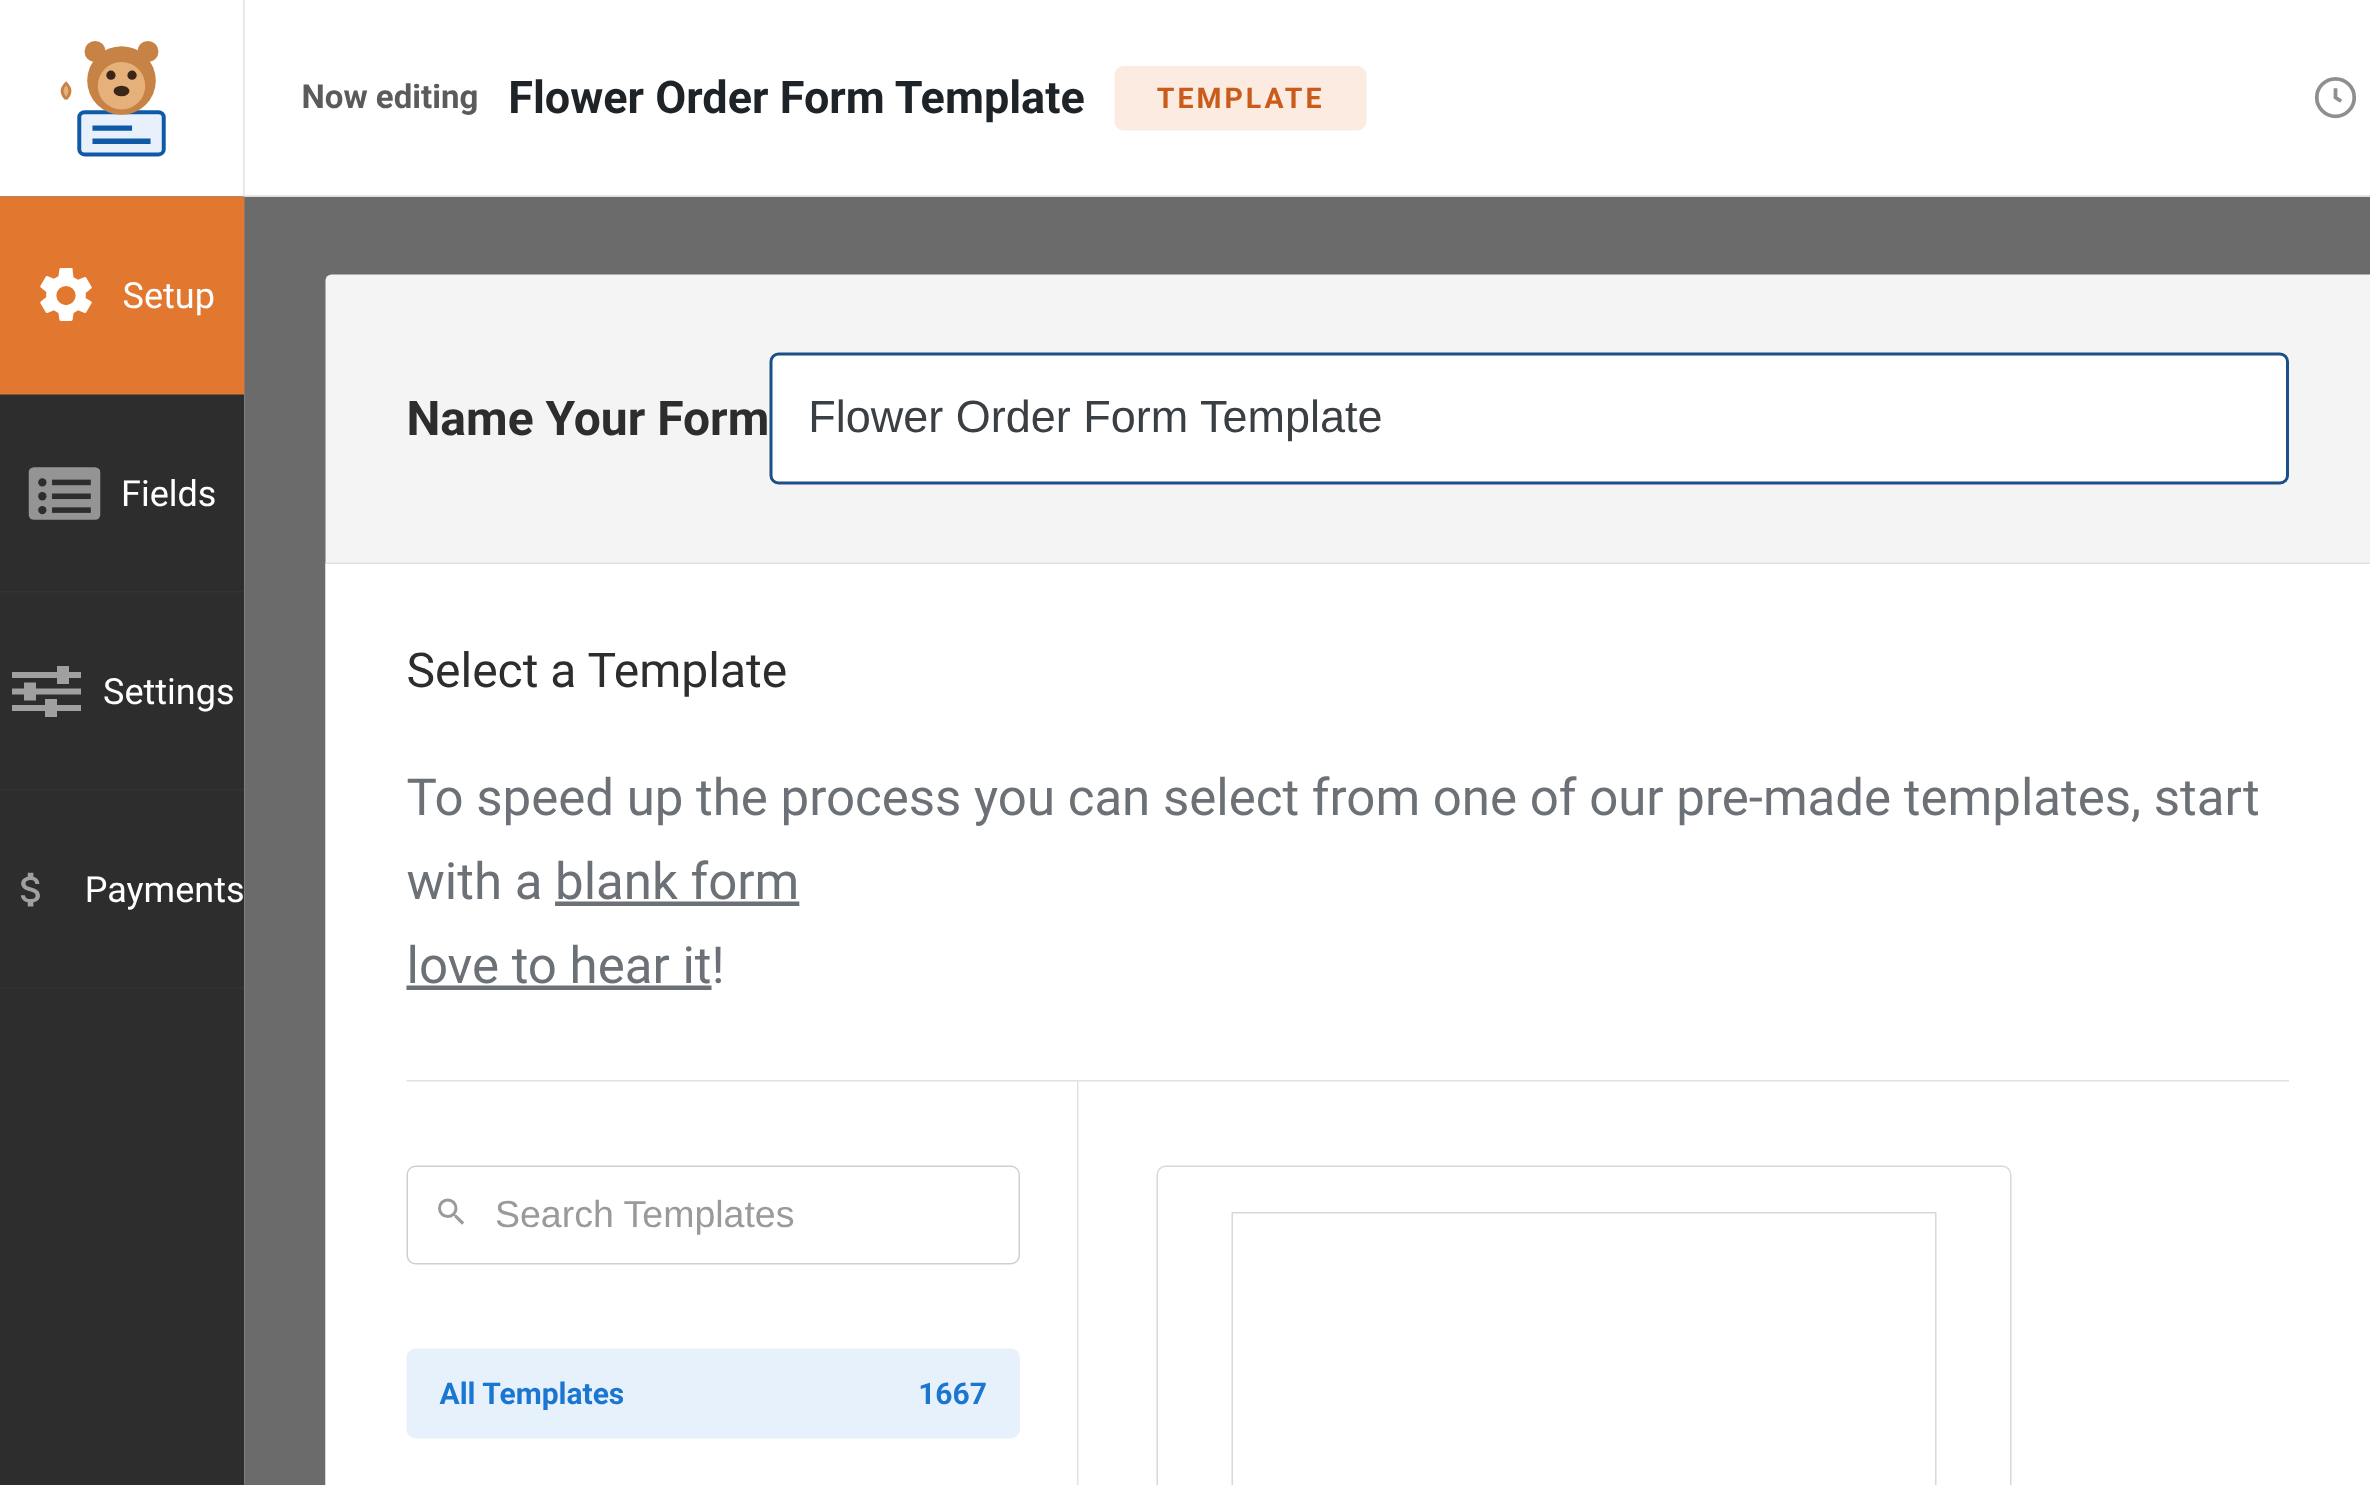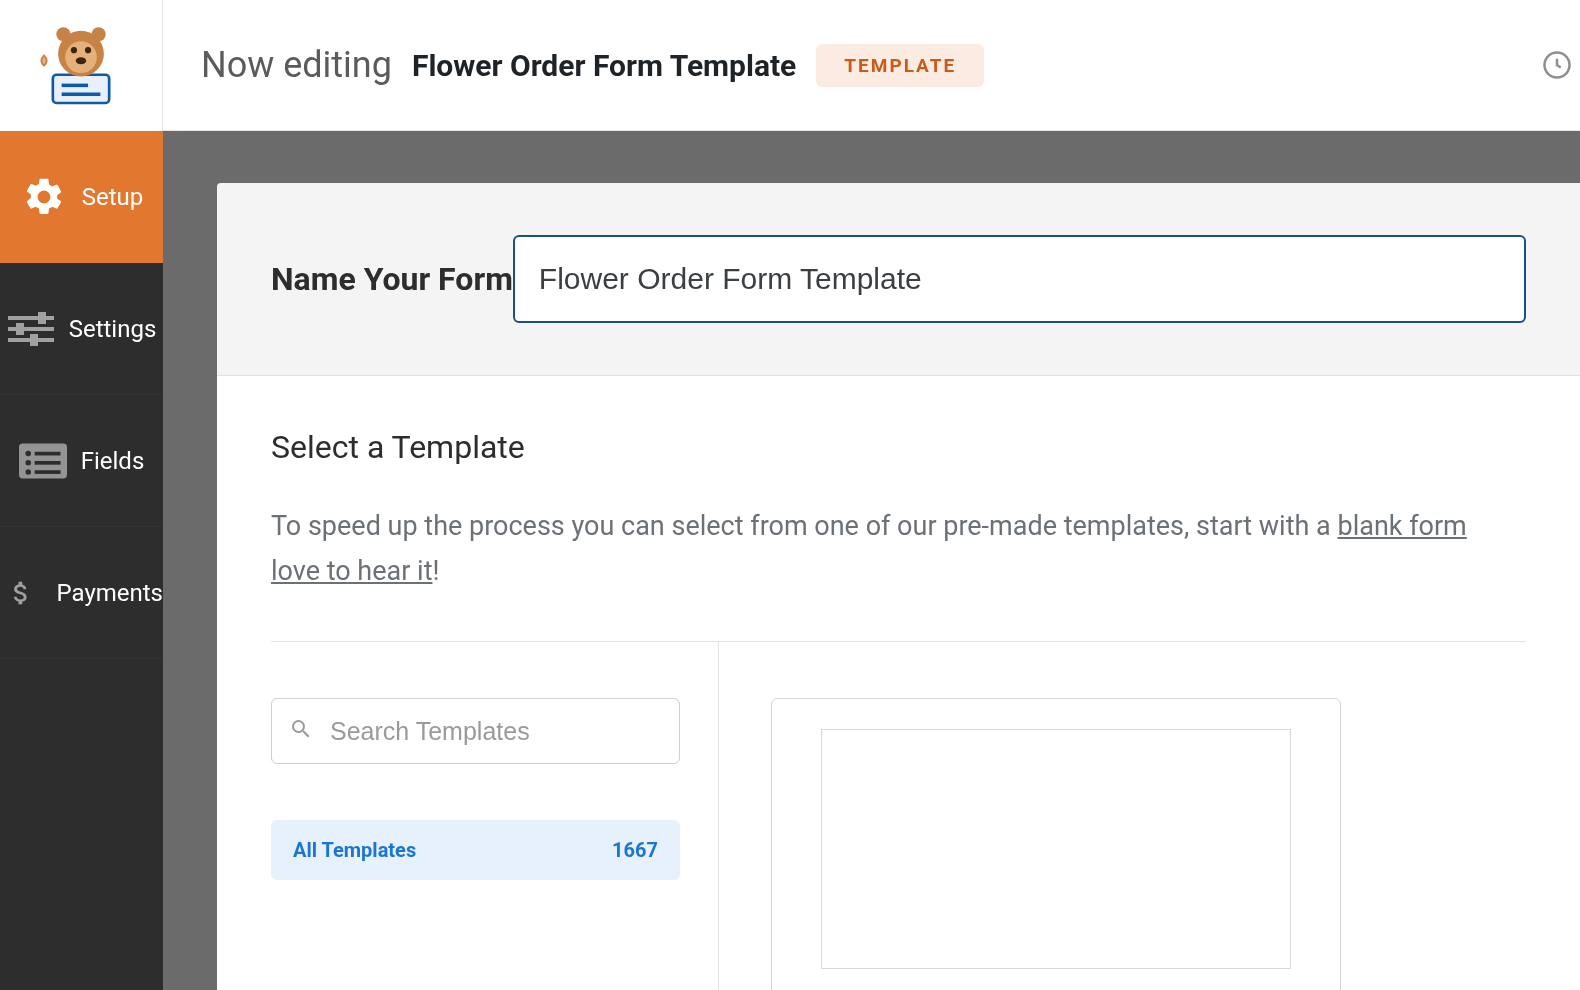--- a/index.html
+++ b/index.html
@@ -60,21 +60,21 @@
   .topbar {
     height: 131px;
     background: #fff;
     border-bottom: 1px solid #e6e6e6;
     display: flex;
     align-items: center;
     padding-left: 38px;
     gap: 20px;
     position: relative;
   }
-  .editing-label { font-size: 36px; color: #5b5b5b; font-weight: 400; }
+  .editing-label { font-size: 22px; color: #5b5b5b; font-weight: 700; }
   .form-title { font-size: 30px; color: #1e2328; font-weight: 700; }
   .template-badge {
     background: #fcebe0;
     color: #c95b1b;
     font-weight: 700;
     font-size: 19px;
     letter-spacing: 2px;
     padding: 10px 28px;
     border-radius: 6px;
     text-transform: uppercase;
@@ -129,21 +129,21 @@
     padding: 52px 54px 0 54px;
     flex: 1;
   }
   .tpl-heading {
     font-size: 32px;
     font-weight: 400;
     color: #2d2d2d;
     margin-bottom: 38px;
   }
   .tpl-desc {
-    font-size: 27px;
+    font-size: 34px;
     color: #6b7177;
     line-height: 1.65;
     margin-bottom: 48px;
   }
   .tpl-desc a { color: #6b7177; text-decoration: underline; }
 
   .tpl-cols {
     display: flex;
     border-top: 1px solid #e2e2e2;
     height: 380px;
@@ -234,45 +234,45 @@
       <span class="nav-icon">
         <svg width="44" height="44" viewBox="0 0 24 24" fill="currentColor">
             <path d="M19.14,12.94a7.07,7.07,0,0,0,.05-.94,7.07,7.07,0,0,0-.05-.94l2.03-1.58a.5.5,0,0,0,.12-.64l-1.92-3.32a.5.5,0,0,0-.6-.22l-2.39.96a7.22,7.22,0,0,0-1.63-.94l-.36-2.54A.5.5,0,0,0,13.9,2H10.1a.5.5,0,0,0-.49.42L9.25,4.96a7.22,7.22,0,0,0-1.63.94l-2.39-.96a.5.5,0,0,0-.6.22L2.71,8.48a.5.5,0,0,0,.12.64L4.86,10.7a7.07,7.07,0,0,0-.05.94,7.07,7.07,0,0,0,.05.94L2.83,14.16a.5.5,0,0,0-.12.64l1.92,3.32a.5.5,0,0,0,.6.22l2.39-.96a7.22,7.22,0,0,0,1.63.94l.36,2.54a.5.5,0,0,0,.49.42h3.8a.5.5,0,0,0,.49-.42l.36-2.54a7.22,7.22,0,0,0,1.63-.94l2.39.96a.5.5,0,0,0,.6-.22l1.92-3.32a.5.5,0,0,0-.12-.64ZM12,15.5A3.5,3.5,0,1,1,15.5,12,3.5,3.5,0,0,1,12,15.5Z"></path>
           </svg>
       </span>
       <span class="nav-label">Setup</span>
     </div>
 
     <div class="nav-item">
       <span class="nav-icon">
-        <svg width="46" height="34" viewBox="0 0 46 34" fill="currentColor">
-          <rect x="0" y="4" width="46" height="4"></rect>
-            <rect x="30" y="0" width="8" height="12"></rect>
-          <rect x="0" y="15" width="46" height="4"></rect>
-            <rect x="8" y="11" width="8" height="12"></rect>
-          <rect x="0" y="26" width="46" height="4"></rect>
-            <rect x="22" y="22" width="8" height="12"></rect>
-        </svg>
-      </span>
-      <span class="nav-label">Settings</span>
-    </div>
-
-    <div class="nav-item">
-      <span class="nav-icon">
         <svg width="52" height="38" viewBox="0 0 52 38" fill="currentColor">
             <rect x="0" y="0" width="52" height="38" rx="4" fill="currentColor" opacity="0.9"></rect>
             <circle cx="10" cy="11" r="3" fill="#2d2d2d"></circle>
             <rect x="17" y="9" width="28" height="4" fill="#2d2d2d"></rect>
             <circle cx="10" cy="21" r="3" fill="#2d2d2d"></circle>
             <rect x="17" y="19" width="28" height="4" fill="#2d2d2d"></rect>
             <circle cx="10" cy="31" r="3" fill="#2d2d2d"></circle>
             <rect x="17" y="29" width="28" height="4" fill="#2d2d2d"></rect>
           </svg>
       </span>
       <span class="nav-label">Fields</span>
+    </div>
+
+    <div class="nav-item">
+      <span class="nav-icon">
+        <svg width="46" height="34" viewBox="0 0 46 34" fill="currentColor">
+          <rect x="0" y="4" width="46" height="4"></rect>
+            <rect x="30" y="0" width="8" height="12"></rect>
+          <rect x="0" y="15" width="46" height="4"></rect>
+            <rect x="8" y="11" width="8" height="12"></rect>
+          <rect x="0" y="26" width="46" height="4"></rect>
+            <rect x="22" y="22" width="8" height="12"></rect>
+        </svg>
+      </span>
+      <span class="nav-label">Settings</span>
     </div>
 
 
     <div class="nav-item">
       <span class="nav-icon">
         <svg width="30" height="44" viewBox="0 0 24 24" fill="currentColor">
             <path d="M11.8 10.9c-2.27-.59-3-1.2-3-2.15 0-1.09 1.01-1.85 2.7-1.85 1.78 0 2.44.85 2.5 2.1h2.21c-.07-1.72-1.12-3.3-3.21-3.81V3h-3v2.16c-1.94.42-3.5 1.68-3.5 3.61 0 2.31 1.91 3.46 4.7 4.13 2.5.6 3 1.48 3 2.41 0 .69-.49 1.79-2.7 1.79-2.06 0-2.87-.92-2.98-2.1H6.32c.12 2.19 1.76 3.42 3.68 3.83V21h3v-2.15c1.95-.37 3.5-1.5 3.5-3.55 0-2.84-2.43-3.81-4.7-4.4z"></path>
           </svg>
       </span>
       <span class="nav-label">Payments</span>

